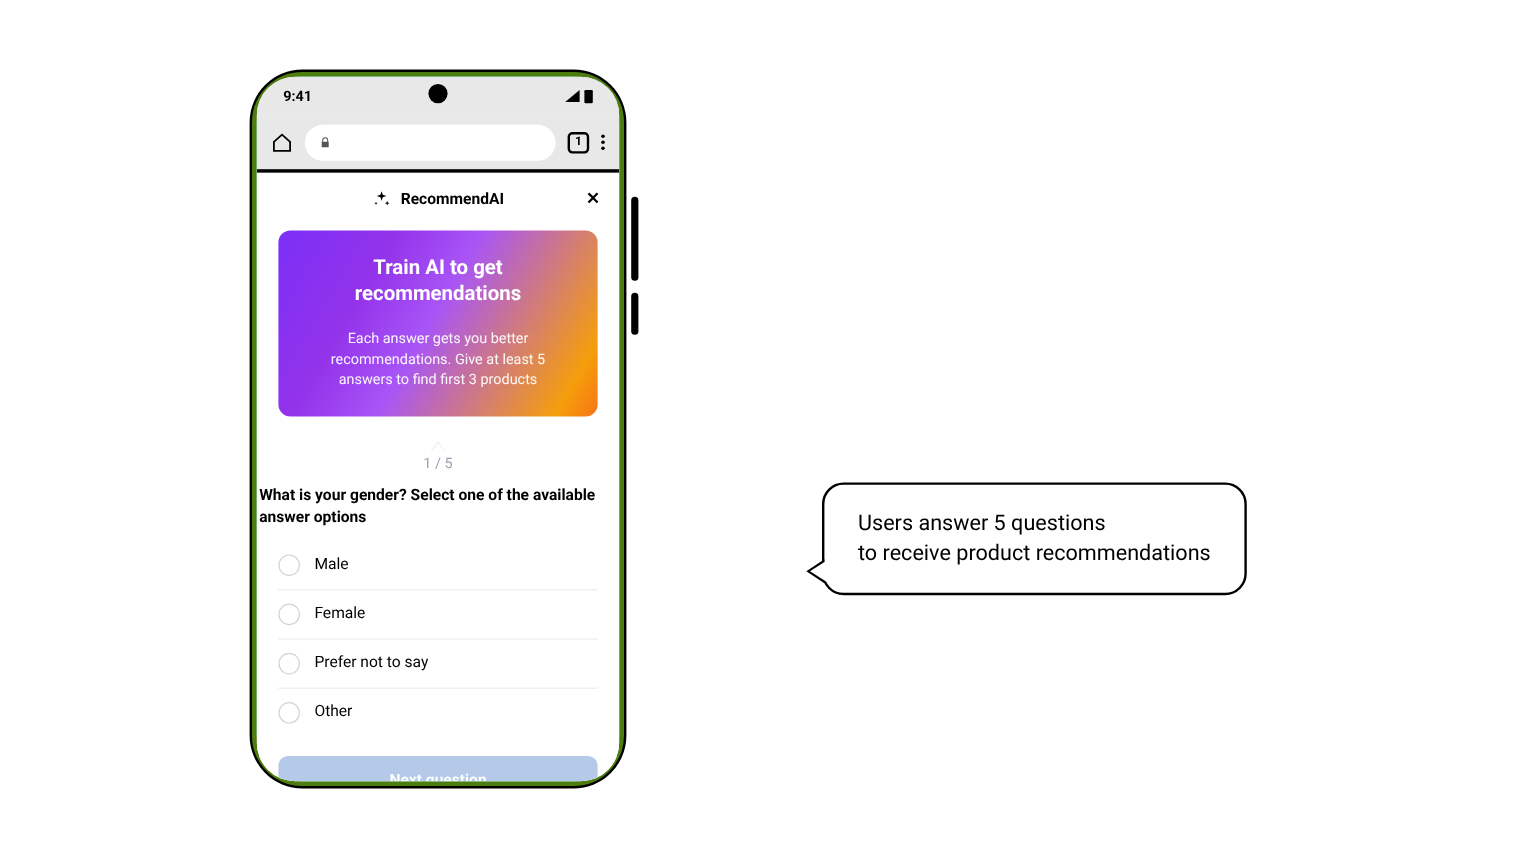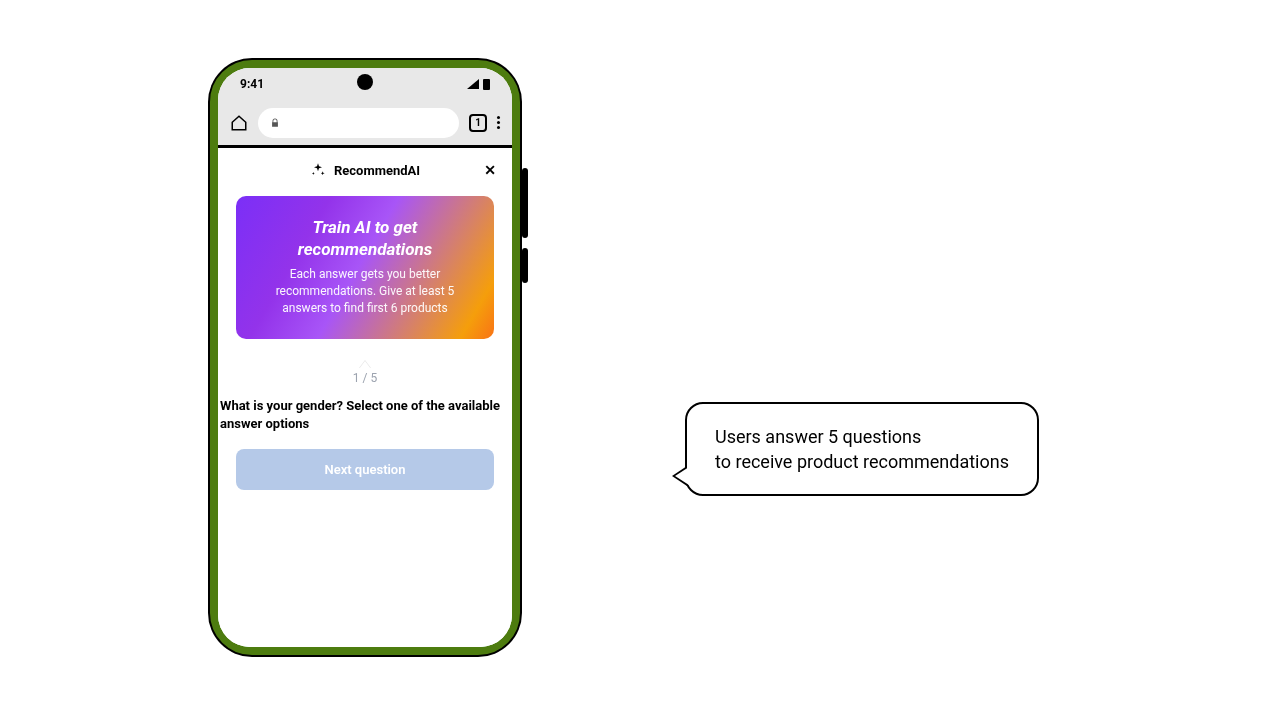--- a/index.html
+++ b/index.html
@@ -12,21 +12,21 @@
       overflow: hidden;
     }
 
     
     .phone-frame {
       position: absolute;
       left: 210px;
       top: 60px;
       width: 310px;
       height: 595px;
-      border: 8px solid #4d7c0f;
+      border: 4px solid #4d7c0f;
       border-radius: 42px;
       background: #5eead4;
       box-shadow: 0 0 0 2px #000;
     }
     .phone-side-button {
       position: absolute;
       right: -16px;
       top: 100px;
       width: 6px;
       height: 70px;
@@ -193,22 +193,21 @@
       padding: 20px 22px 22px 22px;
       text-align: center;
       color: #fff;
       position: relative;
       overflow: hidden;
     }
     .hero-title {
       font-size: 17px;
       font-weight: 700;
       line-height: 1.3;
-      margin-bottom: 6px;
-      font-style: italic;
+      margin-bottom: 18px;
     }
     .hero-desc {
       font-size: 12px;
       line-height: 1.4;
       opacity: 0.95;
     }
 
     .progress-area {
       margin: 32px 18px 0 18px;
       position: relative;
@@ -359,30 +358,48 @@
           <svg class="sparkle-icon" viewBox="0 0 24 24" fill="#000">
             <path d="M12 2l1.5 4.5L18 8l-4.5 1.5L12 14l-1.5-4.5L6 8l4.5-1.5L12 2zM19 14l.8 2.2L22 17l-2.2.8L19 20l-.8-2.2L16 17l2.2-.8L19 14zM5 15l.6 1.6L7.2 17.2 5.6 17.8 5 19.4l-.6-1.6L2.8 17.2l1.6-.6L5 15z"></path>
           </svg>
           <span class="app-name">RecommendAI</span>
         </div>
         <div class="close-icon">✕</div>
       </div>
 
       <div class="hero-card">
         <div class="hero-title">Train AI to get recommendations</div>
-        <div class="hero-desc">Each answer gets you better recommendations. Give at least 5 answers to find first 6 products</div>
+        <div class="hero-desc">Each answer gets you better recommendations. Give at least 5 answers to find first 3 products</div>
       </div>
 
       <div class="progress-area">
         <div class="progress-notch"></div>
         <div class="progress-counter">1 / 5</div>
       </div>
 
       <div class="question-text">What is your gender? Select one of the available answer options</div>
 
+      <div class="options">
+        <div class="option-row">
+          <span class="radio-circle"></span>
+          <span class="option-label">Male</span>
+        </div>
+        <div class="option-row">
+          <span class="radio-circle"></span>
+          <span class="option-label">Female</span>
+        </div>
+        <div class="option-row">
+          <span class="radio-circle"></span>
+          <span class="option-label">Prefer not to say</span>
+        </div>
+        <div class="option-row">
+          <span class="radio-circle"></span>
+          <span class="option-label">Other</span>
+        </div>
+      </div>
 
       <div class="next-button">
         <span>Next question</span>
       </div>
 
     </div>
   </div>
 </div>
 
 <div class="callout">

